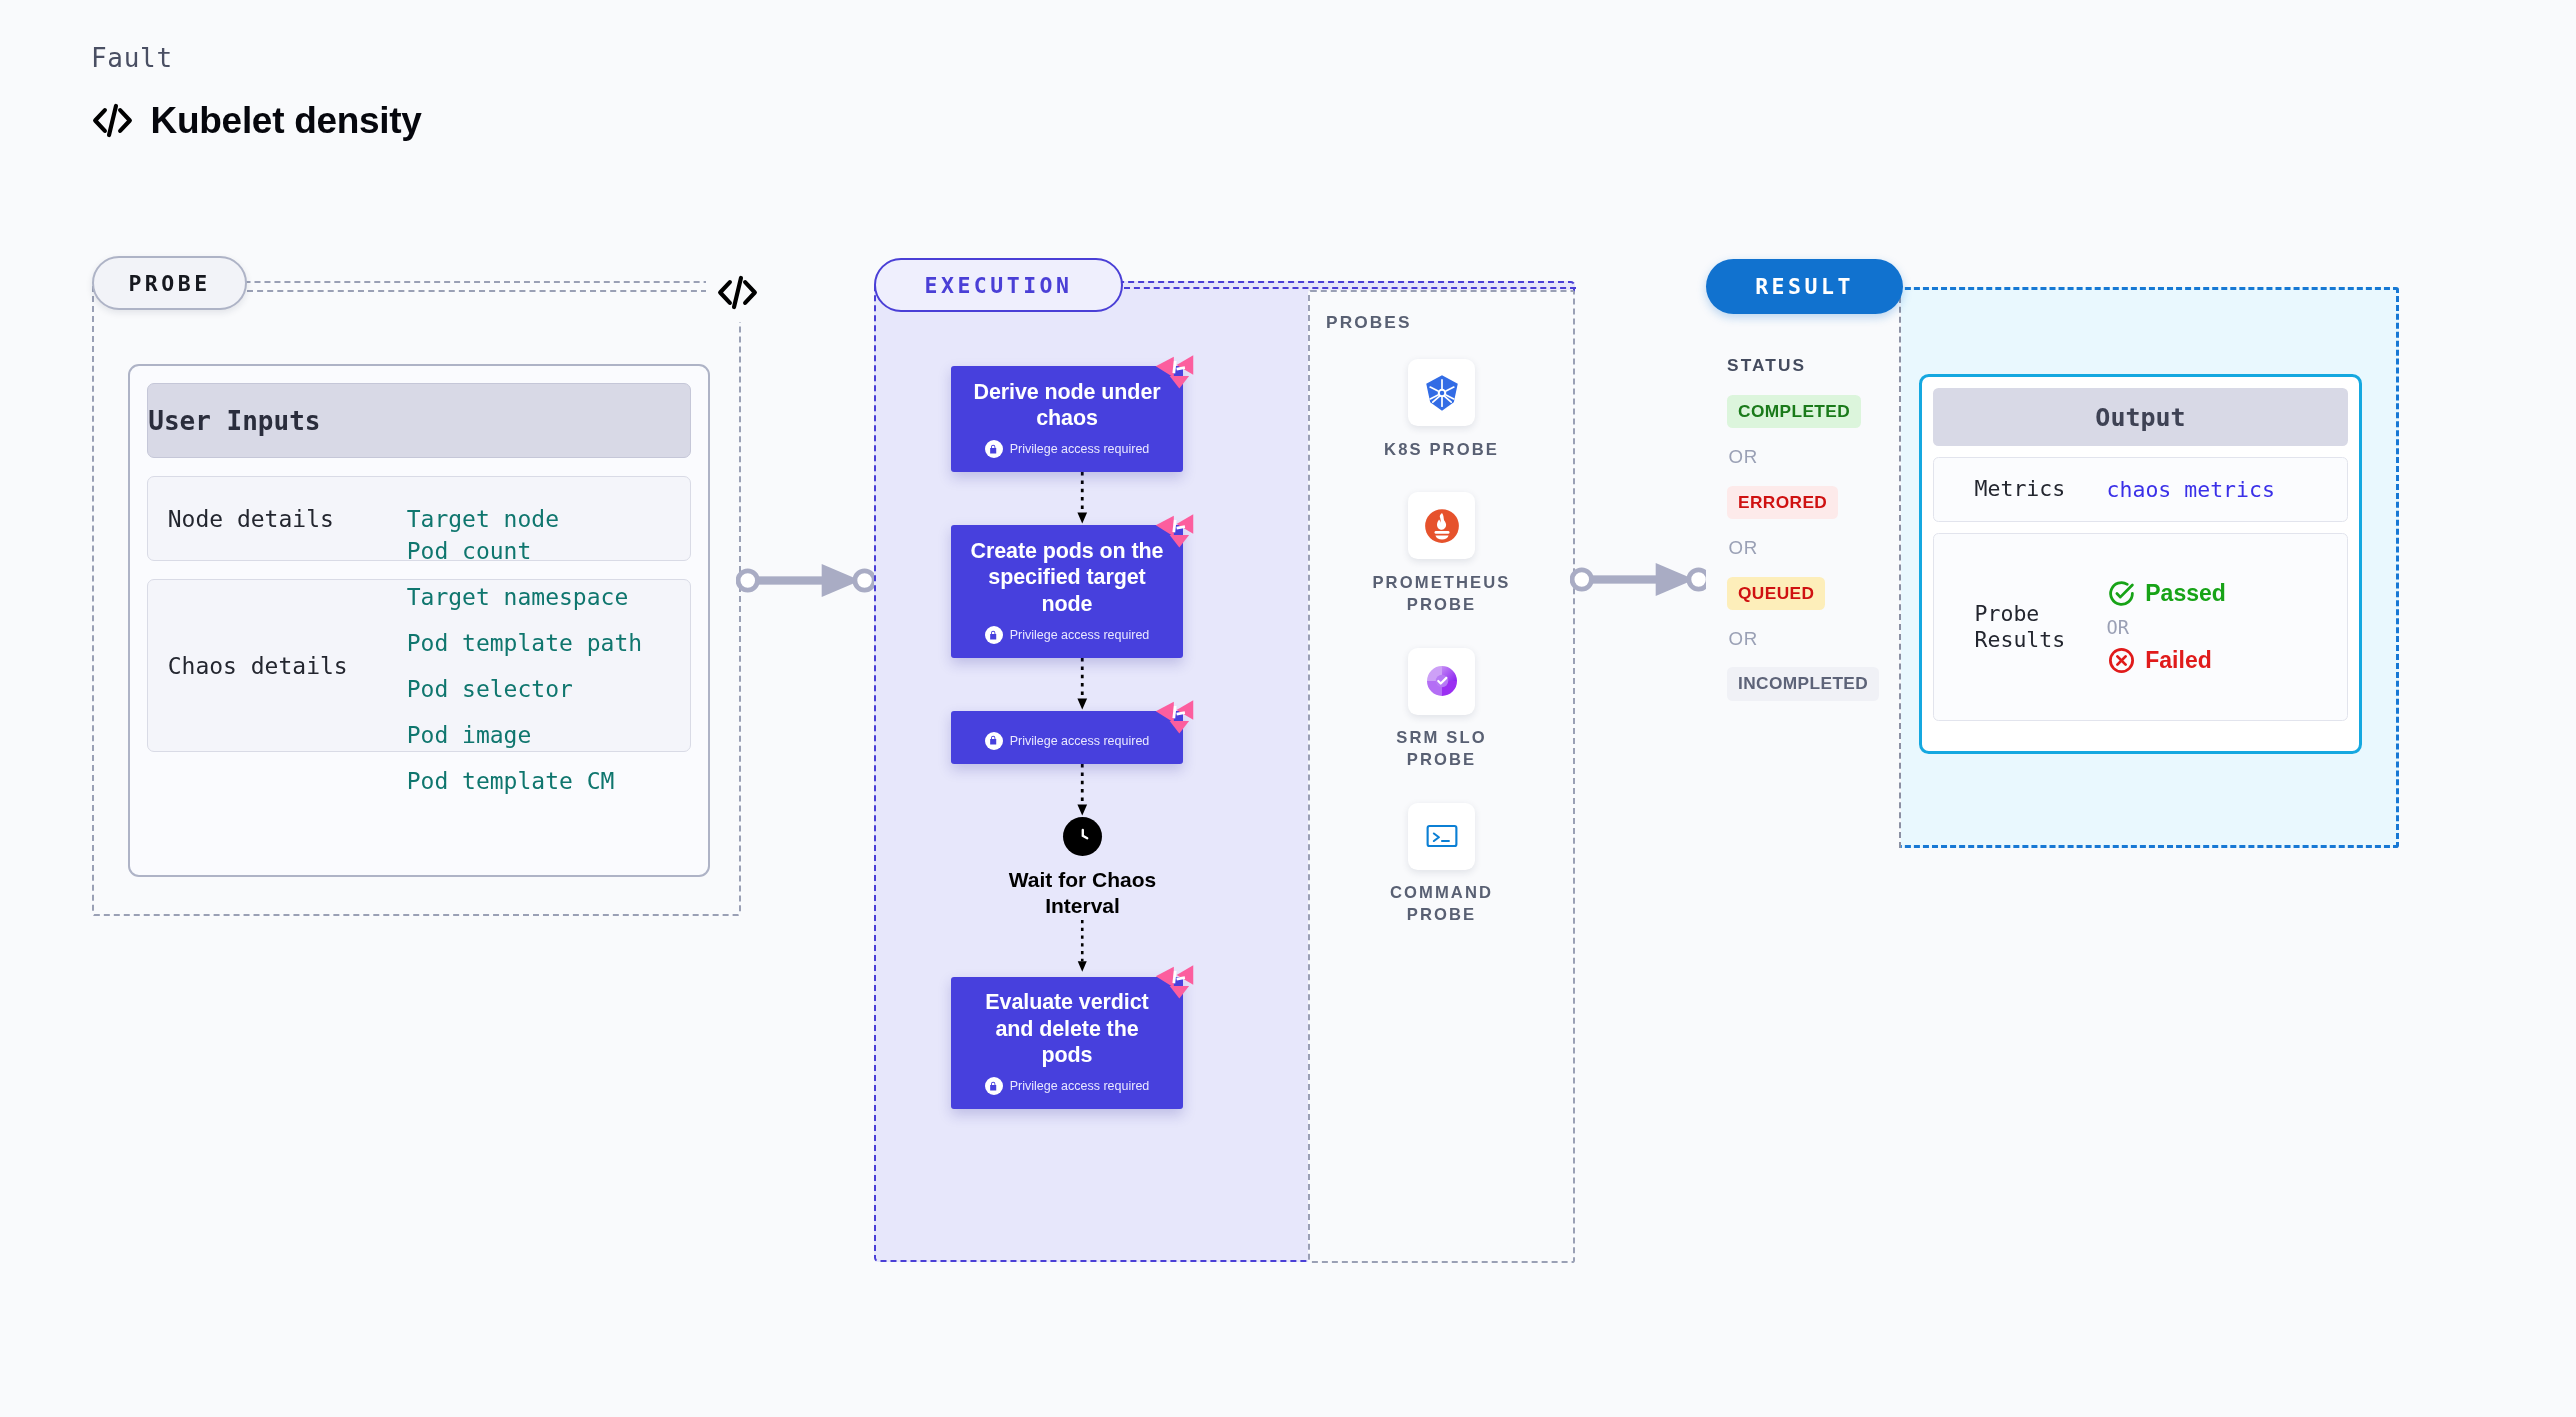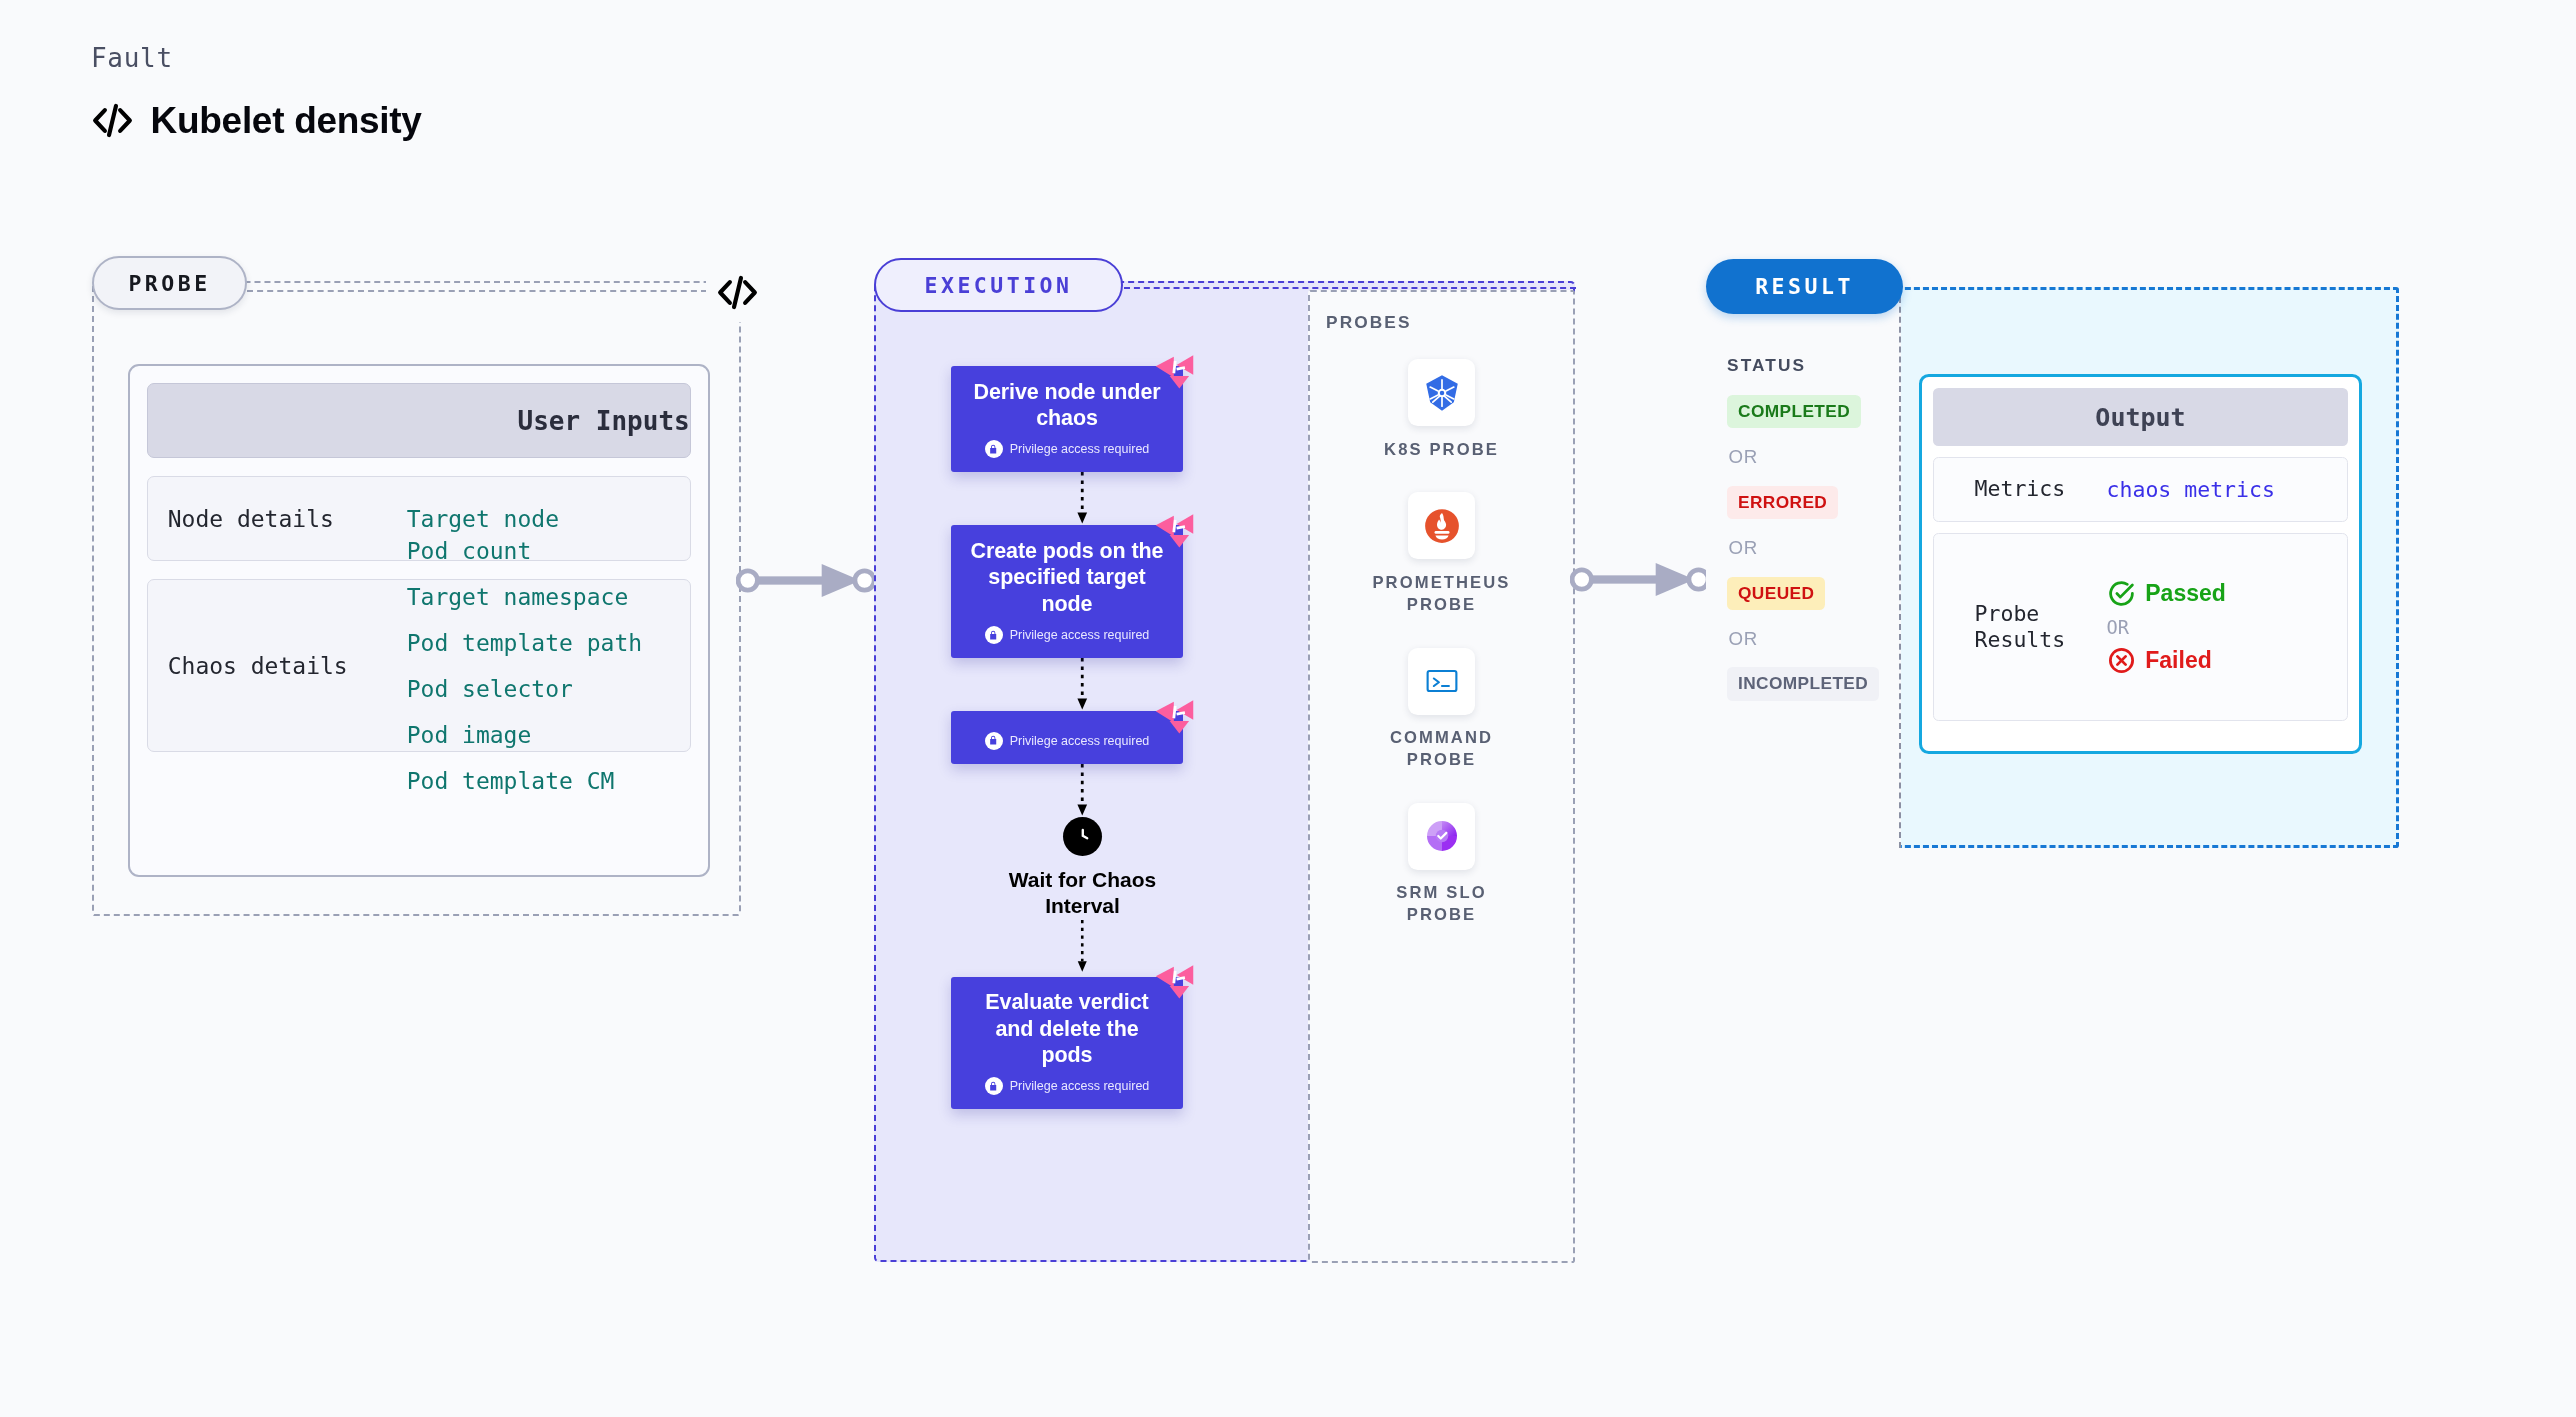--- a/index.html
+++ b/index.html
@@ -56,21 +56,21 @@
     border-top:2.8px dashed #9aa0b5;
   }
 
   #user-inputs-card {
     position:absolute; left:128px; top:364px; width:582px; height:513px;
     background:#fafbfe; border:2.1px solid #aeb3c6; border-radius:11px;
     padding:17.3px;
   }
   #user-inputs-header {
     height:75px; background:#d8d9e6; border:0.7px solid #c5c7d8;
-    border-radius:7px; display:flex; align-items:center; justify-content:flex-end;
+    border-radius:7px; display:flex; align-items:center; justify-content:flex-start;
   }
   #user-inputs-header span {
     font-family:"DejaVu Sans Mono", monospace;
     font-size:26px; font-weight:700; color:#2a2d3c;
   }
   .input-group {
     margin-top:18px; background:#f4f5fa; border:1.4px solid #d9dbe6;
     border-radius:7px; display:flex; align-items:center; padding:0 19.4px;
   }
   .input-group .ig-label {
@@ -437,47 +437,47 @@
         <rect x="20" y="40" width="24" height="4.4" rx="2.2" fill="#fff"></rect>
         <path d="M21.5 47h21c-1.2 4.3-5.3 6.6-10.5 6.6S22.7 51.3 21.5 47z" fill="#fff"></path>
       </svg>
     </div>
     <div class="probe-label">PROMETHEUS PROBE</div>
   </div>
 
 
   <div class="probe-item">
     <div class="probe-icon-box">
-      <svg viewBox="0 0 64 64" width="40" height="40" fill="none" stroke="#0b7fd4" stroke-width="3.4" stroke-linecap="round" stroke-linejoin="round">
-        <rect x="9" y="16" width="46" height="32" rx="3"></rect>
-        <polyline points="19,28 27,34 19,40"></polyline>
-        <line x1="32" y1="40" x2="43" y2="40"></line>
-      </svg>
-    </div>
-    <div class="probe-label">COMMAND PROBE</div>
-  </div>
-
-  <div class="probe-item">
-    <div class="probe-icon-box">
       <svg viewBox="0 0 64 64" width="40" height="40">
         <defs>
           <linearGradient id="slograd" x1="0" y1="0" x2="1" y2="1">
             <stop offset="0%" stop-color="#c48bf5"></stop>
               <stop offset="100%" stop-color="#8b1ff0"></stop>
           </linearGradient>
         </defs>
         <path d="M32 8 A24 24 0 0 1 56 32 L40 32 A8 8 0 0 0 32 24 Z" fill="url(#slograd)"></path>
         <path d="M56 32 A24 24 0 0 1 32 56 L32 40 A8 8 0 0 0 40 32 Z" fill="#9b2ff2"></path>
         <path d="M32 56 A24 24 0 0 1 8 32 L24 32 A8 8 0 0 0 32 40 Z" fill="#b46ef5"></path>
         <path d="M8 32 A24 24 0 0 1 32 8 L32 24 A8 8 0 0 0 24 32 Z" fill="#cda0f7"></path>
         <circle cx="32" cy="32" r="10" fill="#b77af5"></circle>
         <polyline points="26,32 30,36 39,27" fill="none" stroke="#fff" stroke-width="3.4" stroke-linecap="round" stroke-linejoin="round"></polyline>
       </svg>
     </div>
     <div class="probe-label">SRM SLO PROBE</div>
+  </div>
+
+  <div class="probe-item">
+    <div class="probe-icon-box">
+      <svg viewBox="0 0 64 64" width="40" height="40" fill="none" stroke="#0b7fd4" stroke-width="3.4" stroke-linecap="round" stroke-linejoin="round">
+        <rect x="9" y="16" width="46" height="32" rx="3"></rect>
+        <polyline points="19,28 27,34 19,40"></polyline>
+        <line x1="32" y1="40" x2="43" y2="40"></line>
+      </svg>
+    </div>
+    <div class="probe-label">COMMAND PROBE</div>
   </div>
 </div>
 
 <div class="stage-arrow" style="left:1570px; top:560px; width:141px;">
   <svg width="141" height="39" viewBox="0 0 204 56">
     <rect x="16" y="22" width="140" height="12" fill="#a9acc4"></rect>
     <polygon points="124,4 180,28 124,52" fill="#a9acc4"></polygon>
     <circle cx="17" cy="28" r="14" fill="#ffffff" stroke="#a9acc4" stroke-width="7"></circle>
     <circle cx="186" cy="28" r="14" fill="#ffffff" stroke="#a9acc4" stroke-width="7"></circle>
   </svg>

